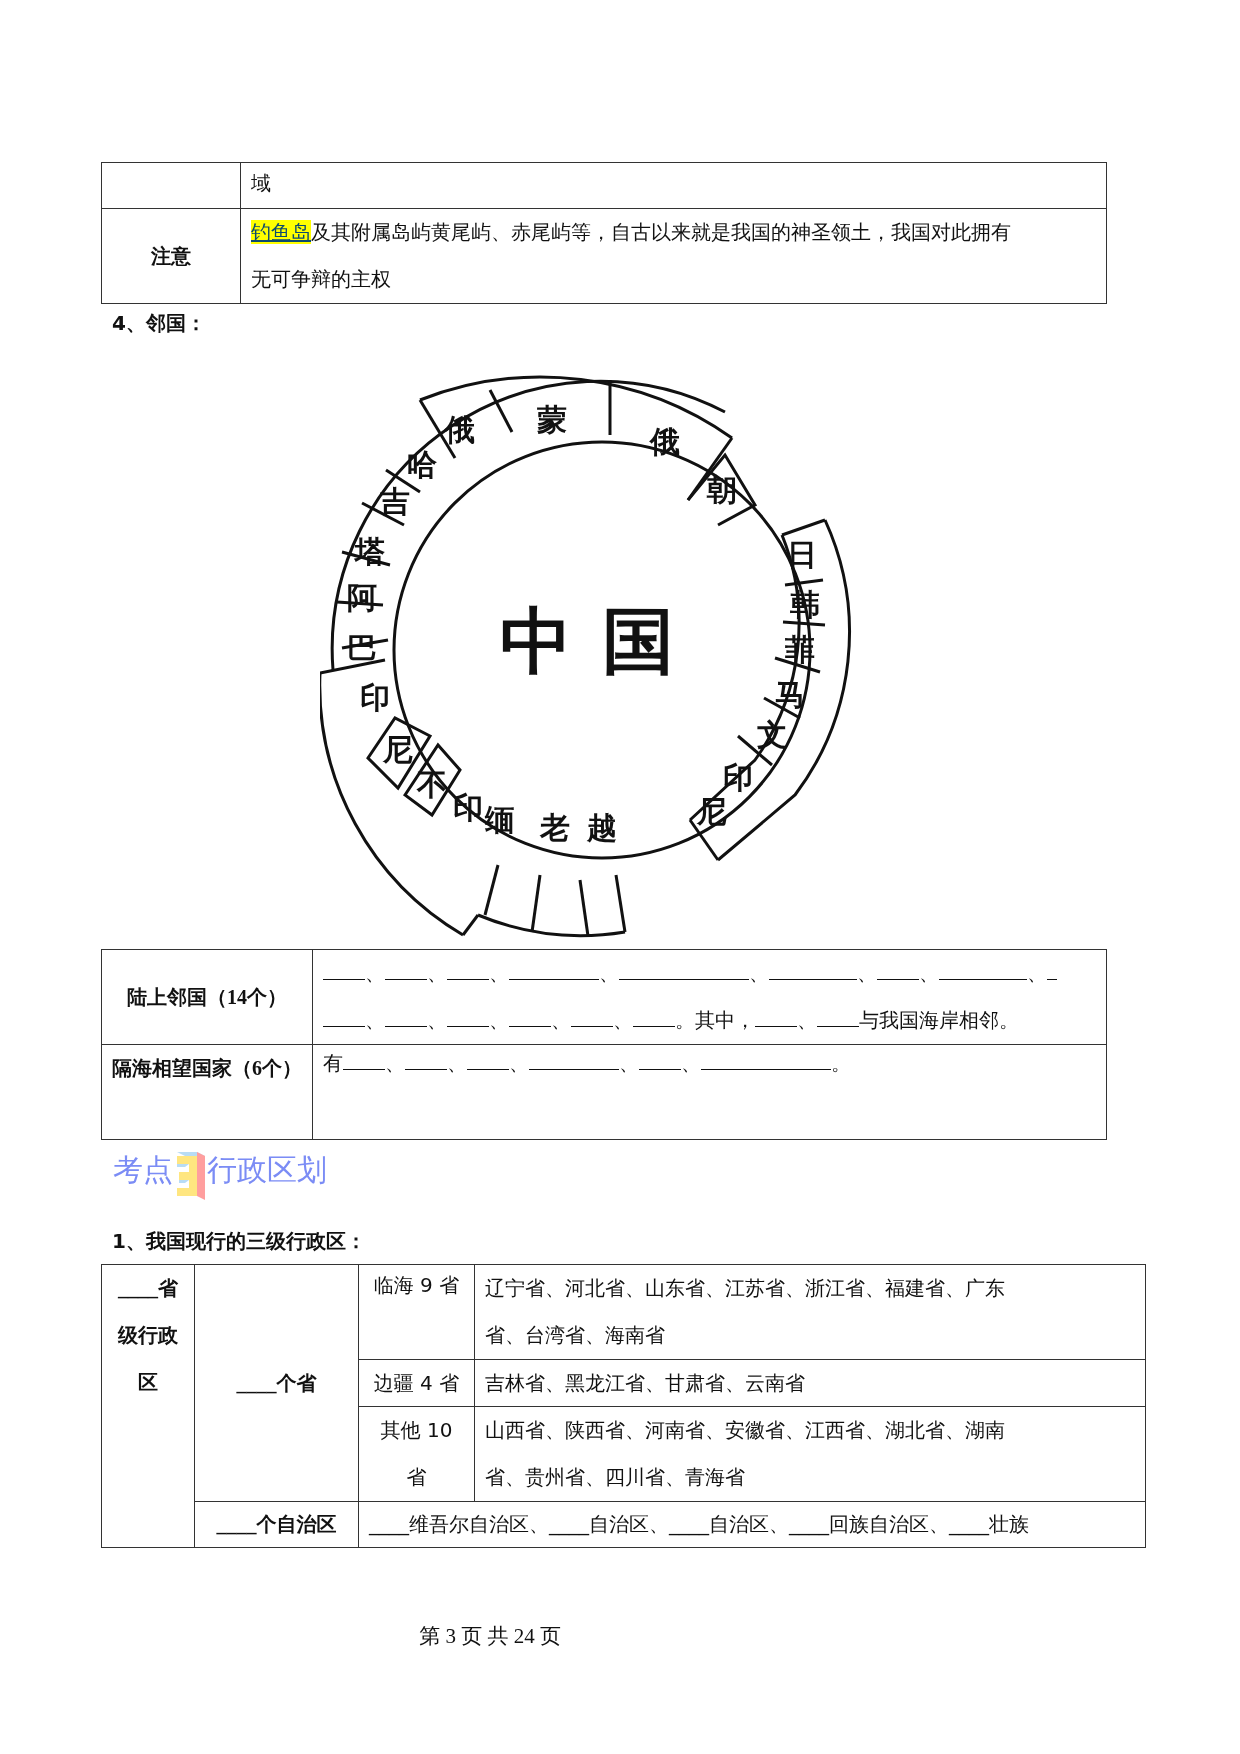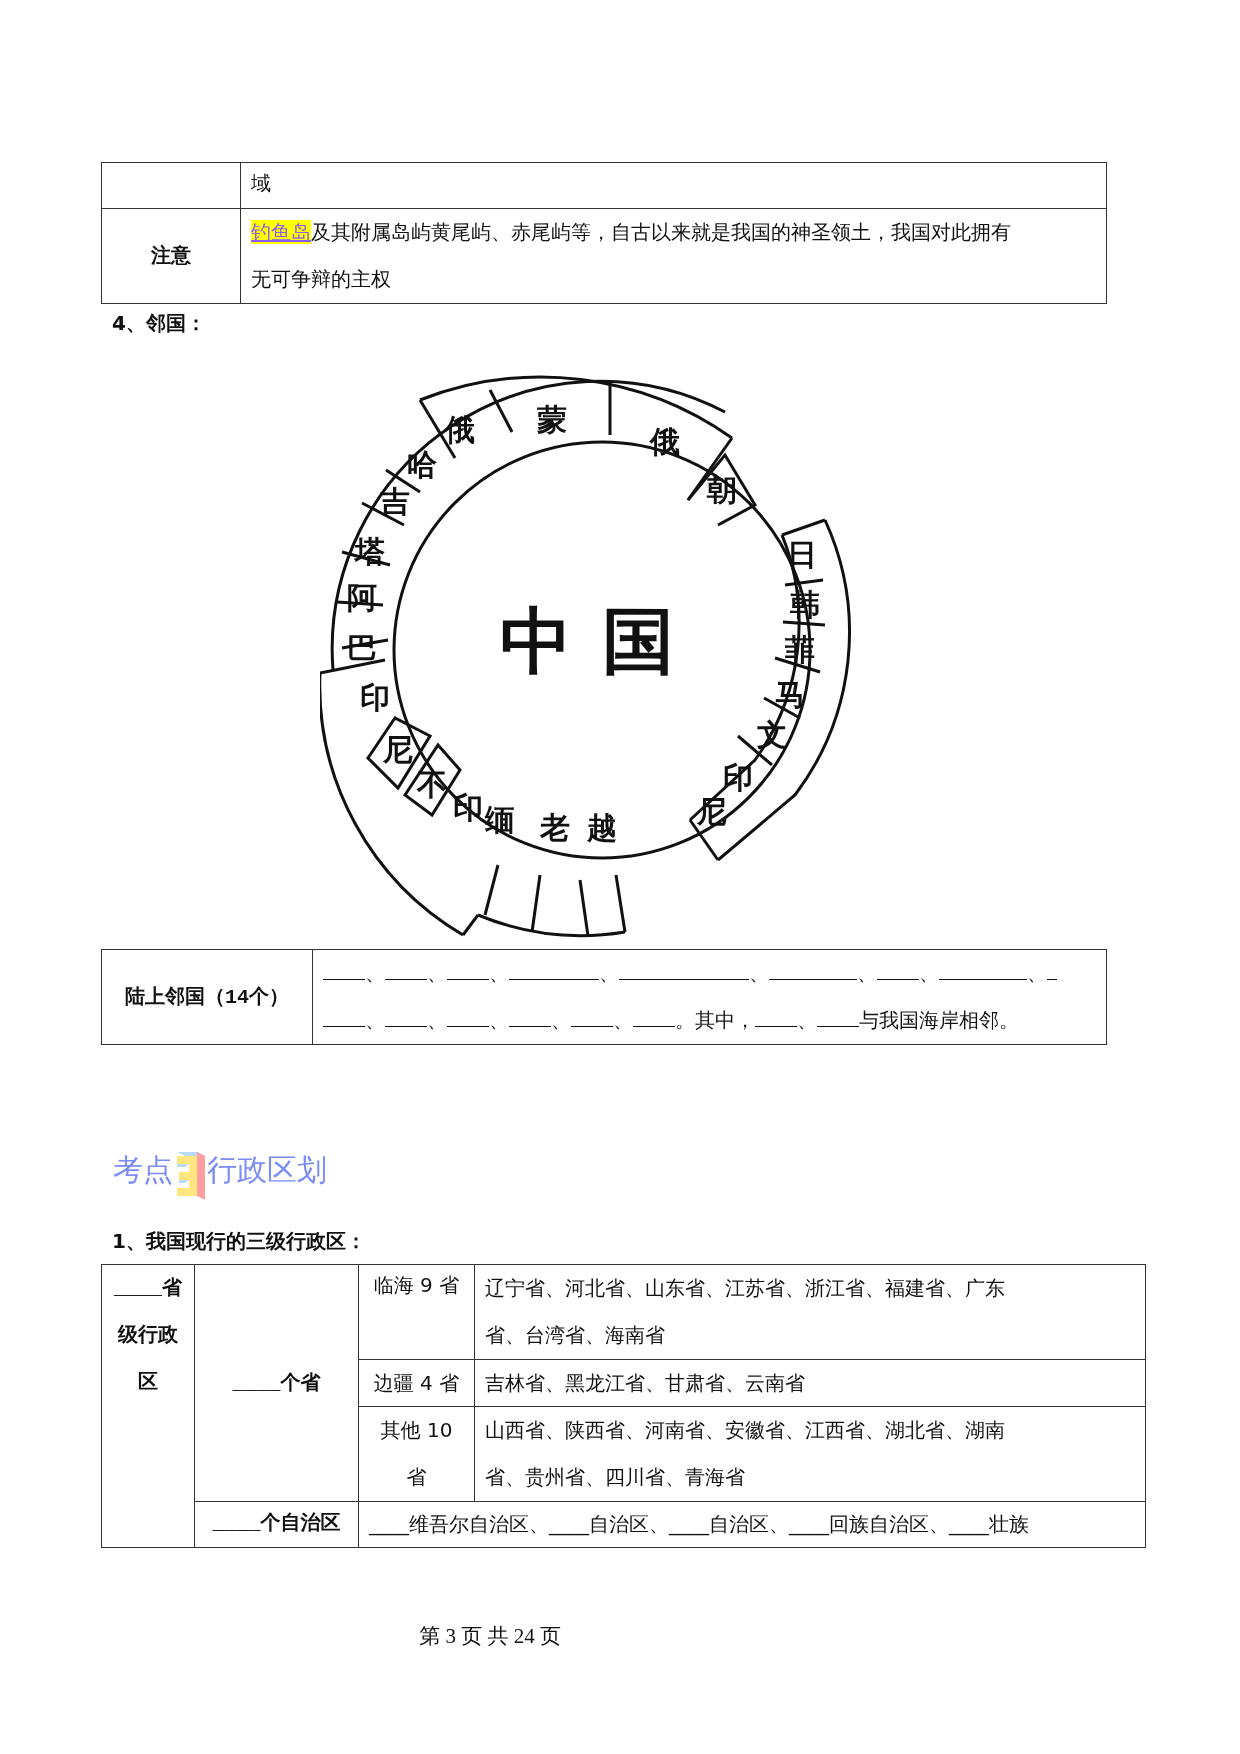--- a/index.html
+++ b/index.html
@@ -1,24 +1,24 @@
 <!DOCTYPE html>
 <html><head>
 <meta charset="utf-8">
 <style>
   html, body { margin:0; padding:0; background:#ffffff; }
   body { width:1240px; height:1754px; position:relative; overflow:hidden;
          font-family:"DejaVu Sans","Liberation Sans",sans-serif; color:#111; }
   .abs { position:absolute; }
   table.doc { position:absolute; border-collapse:collapse; table-layout:fixed; }
   table.doc td { border:1.5px solid #333; padding:0 10px; font-size:20px; line-height:47px; vertical-align:top; }
-  .bold { font-weight:bold; font-family:Liberation Mono, monospace; }
+  .bold { font-weight:bold; font-family:Liberation Serif, serif; }
   .center { text-align:center; }
   .vmid { vertical-align:middle !important; }
-  .hl { background:#ffff00; color:#8b5cf6; text-decoration:underline; }
+  .hl { background:#ffff00; color:#0c4a6e; text-decoration:underline; }
   .blank { display:inline-block; border-bottom:1.3px solid #111; height:18px; vertical-align:baseline; }
   .h4 { font-size:20px; font-weight:bold; }
   .kaodian { font-size:30px; color:#7b8cf5; }
   .footer { font-family:"Liberation Serif","DejaVu Serif",serif; font-size:21px; }
 </style>
 </head>
 <body>
 
 <table class="doc" style="left:101px; top:162px; width:1006px;">
   <colgroup>
@@ -125,20 +125,26 @@
     <td class="bold center vmid">陆上邻国（14个）</td>
     <td style="line-height:47px;">
       <span>
         <span class="blank" style="width:42px"></span>、<span class="blank" style="width:42px"></span>、<span class="blank" style="width:42px"></span>、<span class="blank" style="width:90px"></span>、<span class="blank" style="width:130px"></span>、<span class="blank" style="width:88px"></span>、<span class="blank" style="width:42px"></span>、<span class="blank" style="width:88px"></span>、<span class="blank" style="width:10px"></span>
       </span><br>
       <span>
         <span class="blank" style="width:42px"></span>、<span class="blank" style="width:42px"></span>、<span class="blank" style="width:42px"></span>、<span class="blank" style="width:42px"></span>、<span class="blank" style="width:42px"></span>、<span class="blank" style="width:42px"></span><span>。其中，</span><span class="blank" style="width:42px"></span>、<span class="blank" style="width:42px"></span><span>与我国海岸相邻。</span>
       </span>
     </td>
   </tr>
+  <tr style="height:95px">
+    <td class="bold center" style="line-height:47px;">隔海相望国家（6个）</td>
+    <td style="line-height:36px;">
+      <span>有</span><span class="blank" style="width:42px"></span>、<span class="blank" style="width:42px"></span>、<span class="blank" style="width:42px"></span>、<span class="blank" style="width:90px"></span>、<span class="blank" style="width:42px"></span>、<span class="blank" style="width:130px"></span><span>。</span>
+    </td>
+  </tr>
 </tbody>
   </table>
 
 <div class="abs" style="left:113px; top:1150px; display:flex; align-items:flex-start; ">
   <span class="kaodian">考点</span>
   <svg width="34" height="50" viewBox="0 0 34 50">
     <polygon points="4,2 24,2 32,6 12,6" fill="#b8dcf5"></polygon>
     <polygon points="24,2 32,6 32,50 24,46" fill="#ff9e9e"></polygon>
     <path d="M4 6 L24 6 L24 46 L4 46 L4 38 L16 38 L16 30 L6 30 L6 22 L16 22 L16 14 L4 14 Z" fill="#ffe680"></path>
     <polygon points="4,14 16,14 12,17 4,17" fill="#b8dcf5"></polygon>

